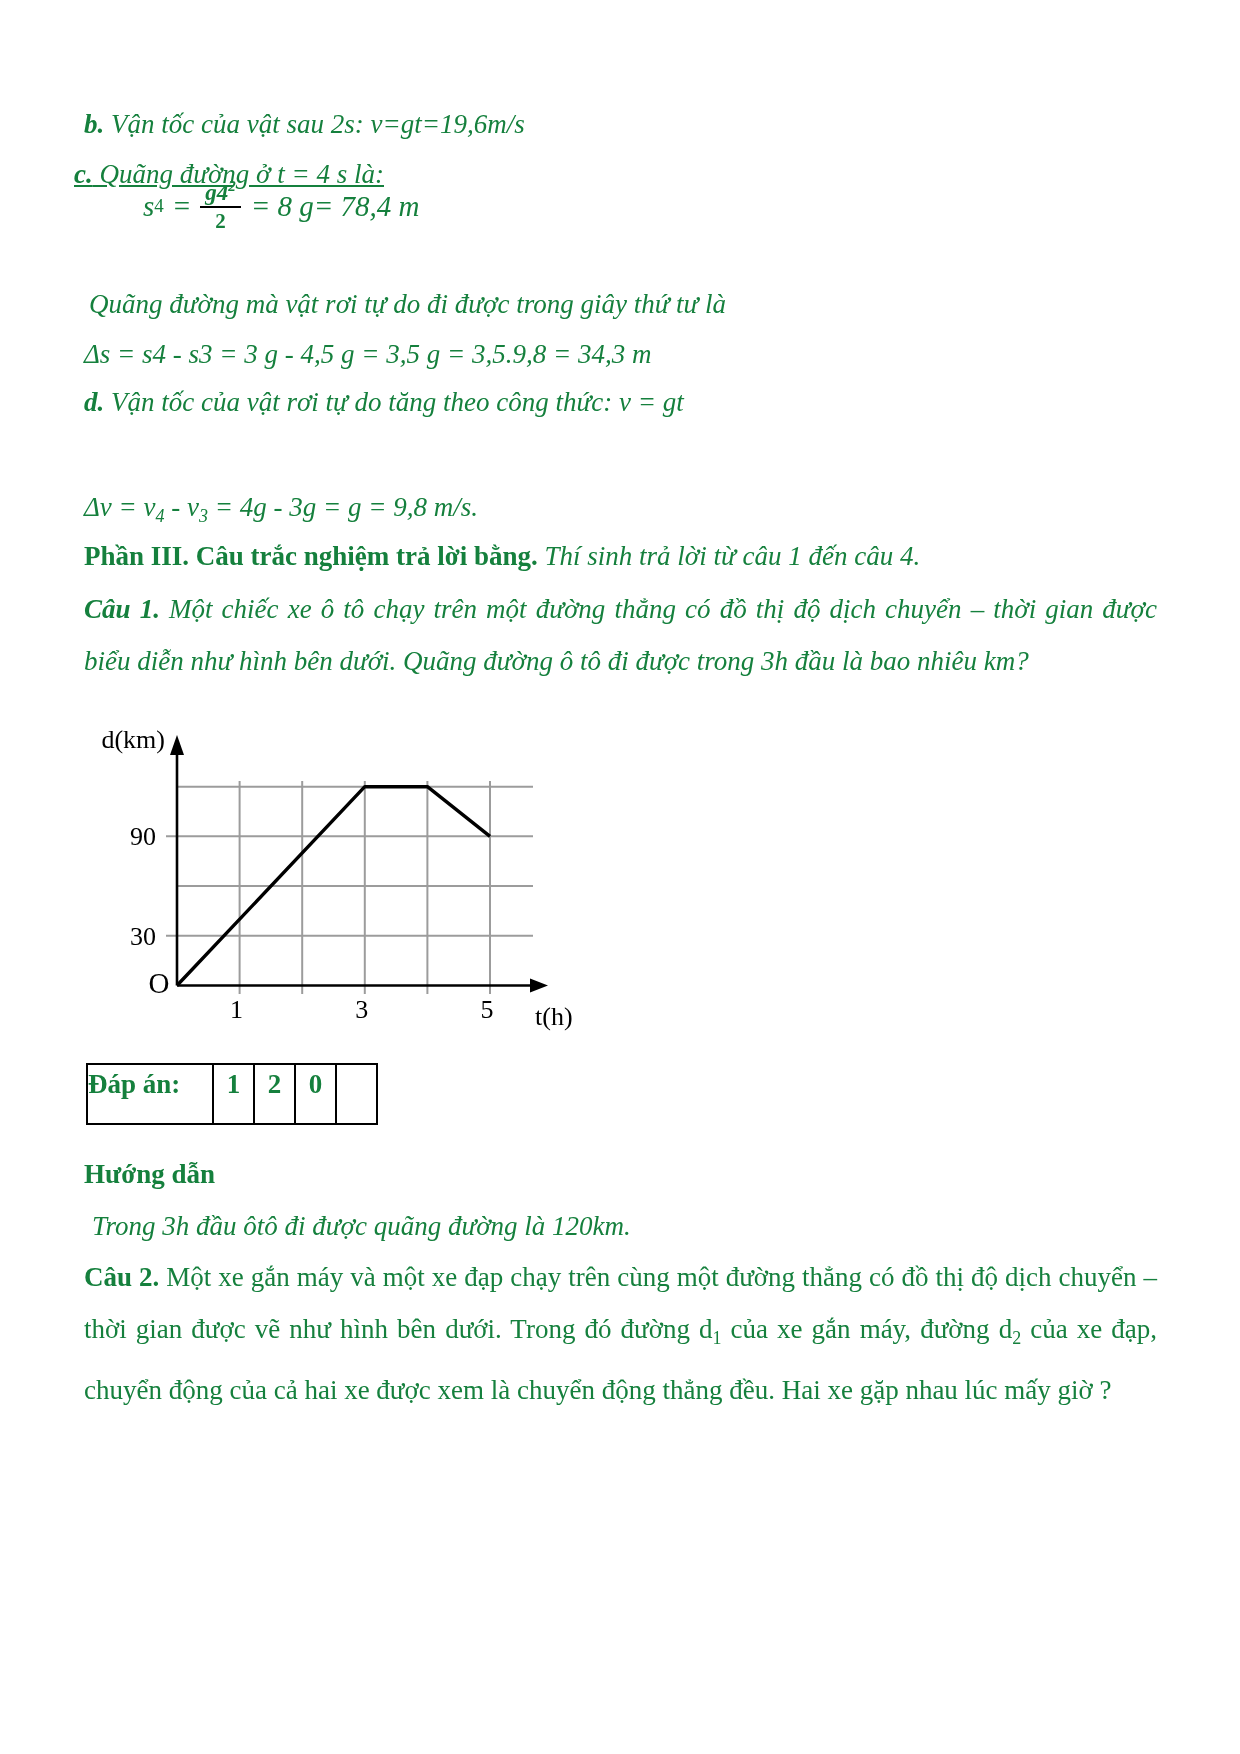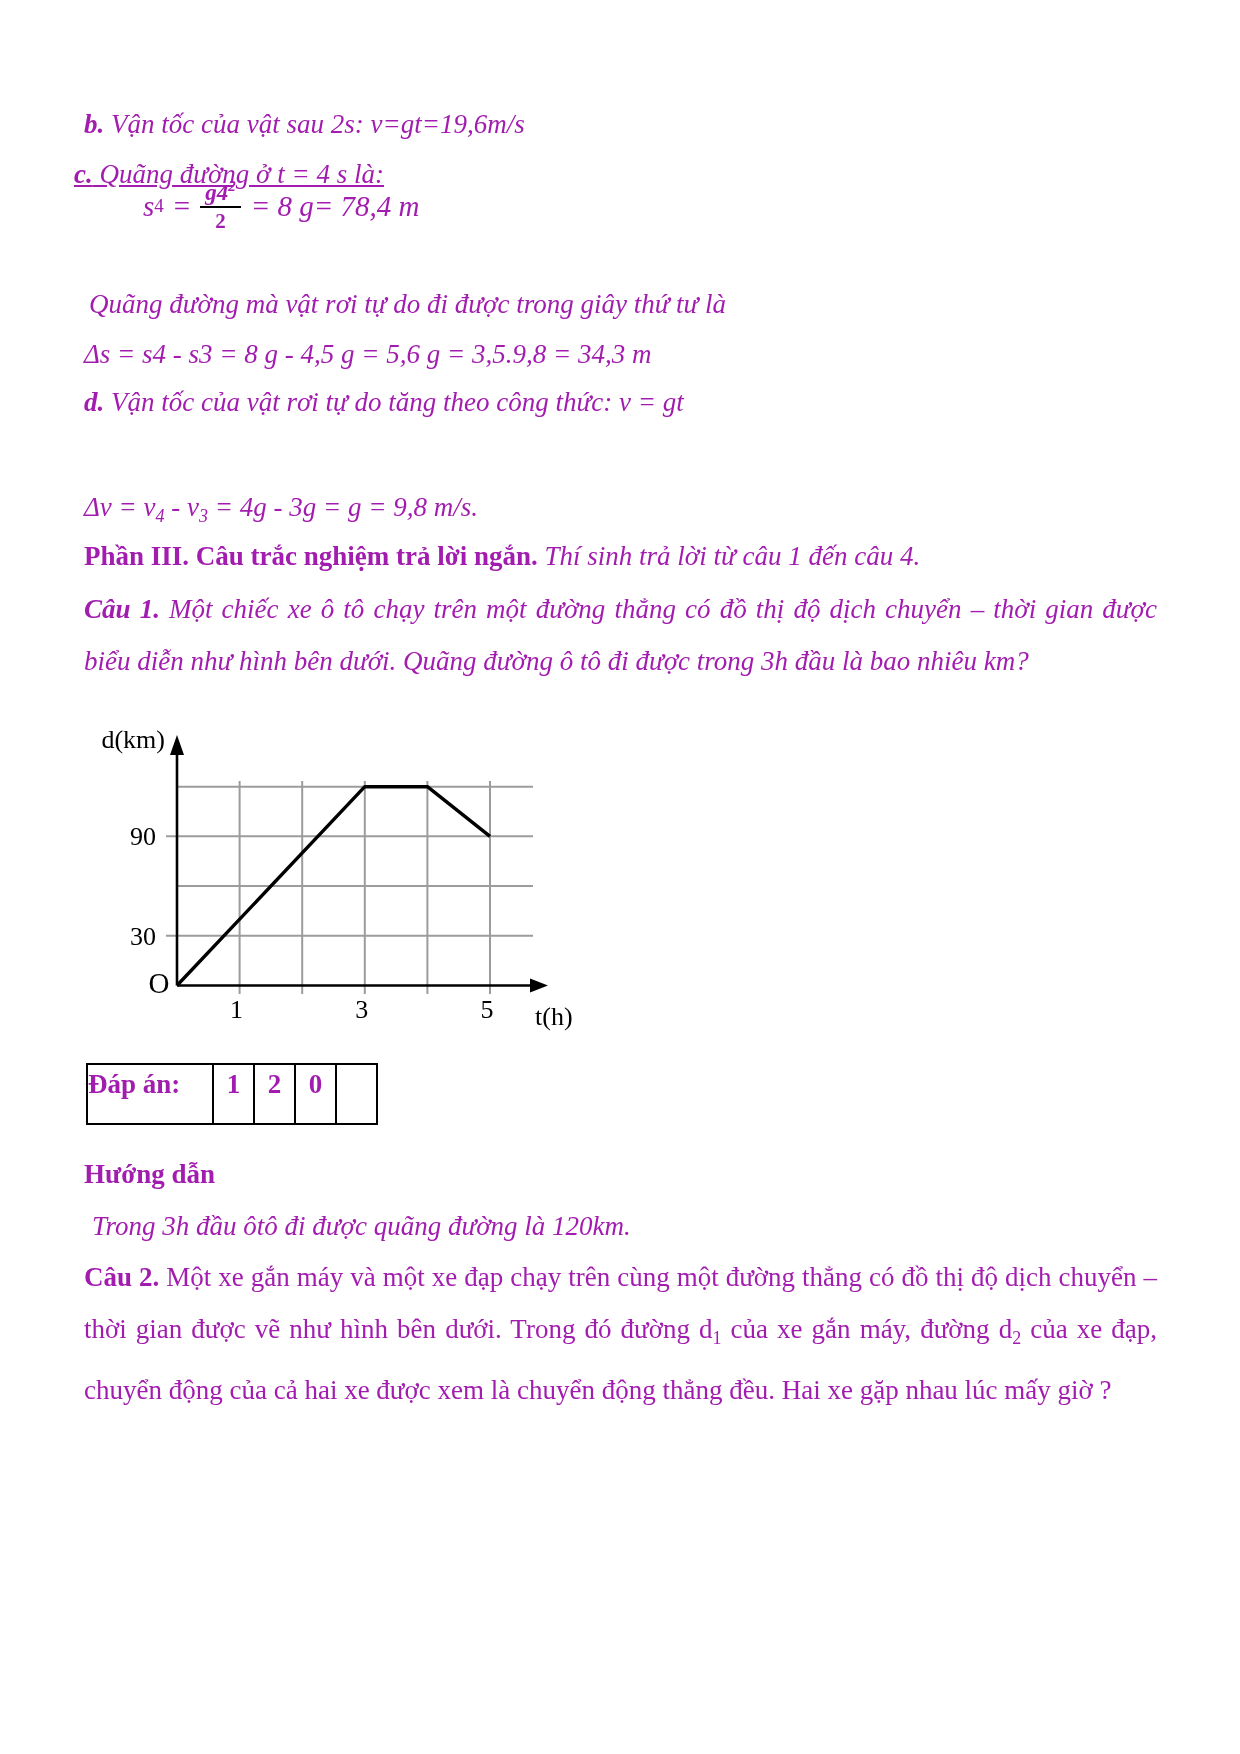--- a/index.html
+++ b/index.html
@@ -2,21 +2,21 @@
 <html><head>
 <meta charset="utf-8">
 <style>
   html,body{margin:0;padding:0;background:#e8e8e8;}
   .page{
     position:relative;
     width:1240px;height:1754px;
     margin:0 auto;
     background:#ffffff;
     font-family:"Liberation Serif","DejaVu Serif",serif;
-    color:#a21caf;
+    color:#15803d;
     overflow:hidden;
   }
   .abs{position:absolute;}
   .t{font-size:27px;line-height:34px;white-space:nowrap;}
   .it{font-style:italic;}
   .b{font-weight:bold;}
   .para{
     font-size:27px;line-height:52px;
     width:1073px;text-align:justify;white-space:normal;
   }
@@ -63,28 +63,28 @@
     <span style="font-style:normal;">=</span>
     <span class="frac">
         <span class="num"><span>g4</span><sup>2</sup></span>
         <span class="den">2</span>
       </span>
     <span>= 8 g= 78,4 m</span>
   </div>
 
   <p class="abs t it" style="left:89px;top:260px;">Quãng đường mà vật rơi tự do đi được trong giây thứ tư là</p>
 
-  <p class="abs t it" style="left:84px;top:310px;">Δs = s4 - s3 = 8 g - 4,5 g = 5,6 g = 3,5.9,8 = 34,3 m</p>
+  <p class="abs t it" style="left:84px;top:310px;">Δs = s4 - s3 = 3 g - 4,5 g = 3,5 g = 3,5.9,8 = 34,3 m</p>
 
   <p class="abs t it" style="left:84px;top:358px;"><span class="b">d.</span><span> Vận tốc của vật rơi tự do tăng theo công thức: v = gt</span></p>
 
 
   <p class="abs t it" style="left:84px;top:463px;"><span>Δv = v</span><sub class="ssub">4</sub><span> - v</span><sub class="ssub">3</sub><span> = 4g - 3g = g = 9,8 m/s.</span></p>
 
-  <p class="abs t" style="left:84px;top:512px;"><span class="b">Phần III. Câu trắc nghiệm trả lời ngắn.</span><span class="it"> Thí sinh trả lời từ câu 1 đến câu 4.</span></p>
+  <p class="abs t" style="left:84px;top:512px;"><span class="b">Phần III. Câu trắc nghiệm trả lời bằng.</span><span class="it"> Thí sinh trả lời từ câu 1 đến câu 4.</span></p>
 
   <p class="abs para" style="left:84px;top:556px;font-style:italic;"><span class="b">Câu 1.</span><span> Một chiếc xe ô tô chạy trên một đường thẳng có đồ thị độ dịch chuyển – thời gian được biểu diễn như hình bên dưới. Quãng đường ô tô đi được trong 3h đầu là bao nhiêu km?</span></p>
 
   <svg class="abs" style="left:84px;top:708px;" width="580" height="332" viewBox="0 0 580 332">
 
     <g stroke="#9c9c9c" stroke-width="2">
         <line x1="82" x2="449" y1="227.79" y2="227.79"></line>
         <line x1="93" x2="449" y1="178.07999999999998" y2="178.07999999999998"></line>
         <line x1="82" x2="449" y1="128.37" y2="128.37"></line>
         <line x1="93" x2="449" y1="78.66" y2="78.66"></line>

